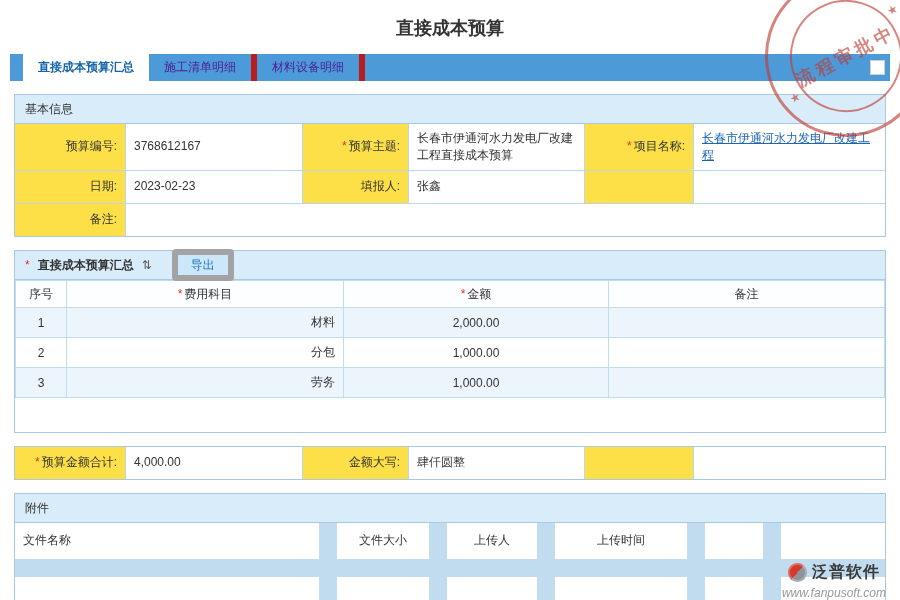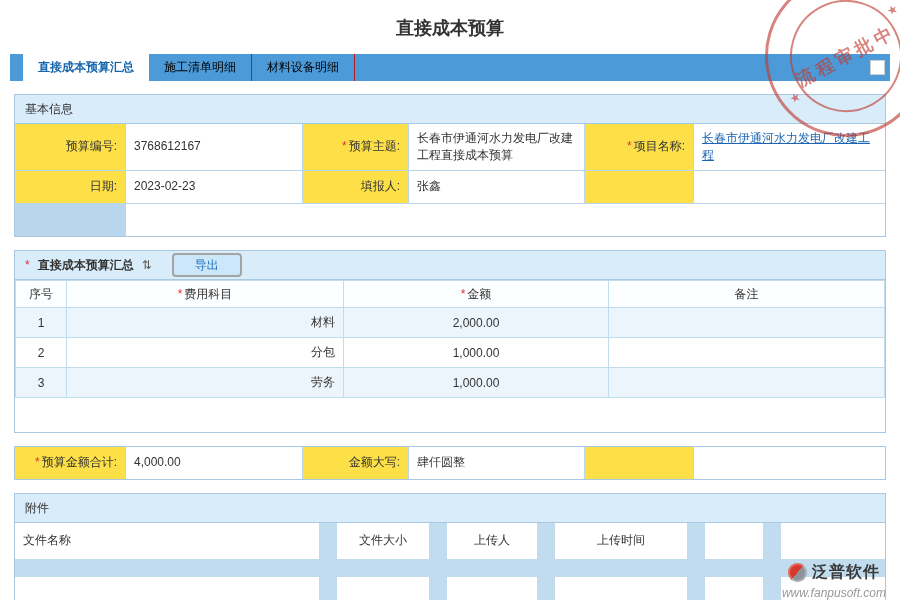--- a/index.html
+++ b/index.html
@@ -12,22 +12,22 @@
   .page-title{
     text-align:center;font-size:18px;font-weight:bold;color:#333;
     padding-top:14px;height:28px;line-height:28px;
   }
   
   .tabbar{
     margin:12px 10px 0 10px;height:27px;background:#4d9ad8;
     display:flex;align-items:stretch;padding-left:13px;
   }
   .tab{
-    line-height:27px;padding:0 15px;color:#000000;cursor:pointer;
-    border-right:1px solid #b91c1c;white-space:nowrap;
+    line-height:27px;padding:0 15px;color:#4c1d95;cursor:pointer;
+    border-right:6px solid #b91c1c;white-space:nowrap;
   }
   .tab.active{
     background:#ffffff;color:#1565ad;font-weight:bold;border-right:none;
   }
   .tab-corner{
     margin-left:auto;align-self:center;width:13px;height:13px;
     background:#ffffff;border:1px solid #cfcfcf;margin-right:5px;cursor:pointer;
   }
   
   .panel{
@@ -35,22 +35,22 @@
   }
   .panel-header{
     background:#d9ecfa;border-bottom:1px solid #a9c8e3;
     padding:0 10px;height:28px;line-height:28px;color:#333;
   }
   .panel-header.flex{display:flex;align-items:center;gap:6px;}
   .section-title-strong{font-weight:bold;}
   .req{color:#e03131;margin-right:2px;}
   .sort-icon{color:#555;font-size:12px;margin-left:2px;}
   .export-btn{
-    margin-left:14px;background:#cde7fa;border:2px solid #a3a3a3;color:#1a6fb8;
-    border-radius:4px;padding:2px 21px;font-size:12px;line-height:16px;cursor:pointer;
+    margin-left:14px;background:#cde7fa;border:6px solid #a3a3a3;color:#1a6fb8;
+    border-radius:4px;padding:2px 13px;font-size:12px;line-height:16px;cursor:pointer;
     font-family:inherit;
   }
   
   .grid6{
     display:grid;grid-template-columns:110px 176px 105px 175px 108px 1fr;
     gap:1px;background:#b9d6ec;
   }
   .cell{
     display:flex;align-items:center;padding:5px 8px;min-height:22px;background:#fff;
     line-height:1.45;
@@ -149,20 +149,23 @@
         <span>日期:</span>
       </div>
     <div class="cell value">2023-02-23</div>
     <div class="cell label">
         <span>填报人:</span>
       </div>
     <div class="cell value">张鑫</div>
     <div class="cell label"></div>
     <div class="cell value"></div>
 
+    <div class="cell label">
+        <span>备注:</span>
+      </div>
     <div class="cell value span5"></div>
   </div>
 </div>
 
 <div class="panel">
   <div class="panel-header flex">
     <span class="req">*</span>
     <span class="section-title-strong">直接成本预算汇总</span>
     <span class="sort-icon">⇅</span>
     <button class="export-btn">导出</button>

